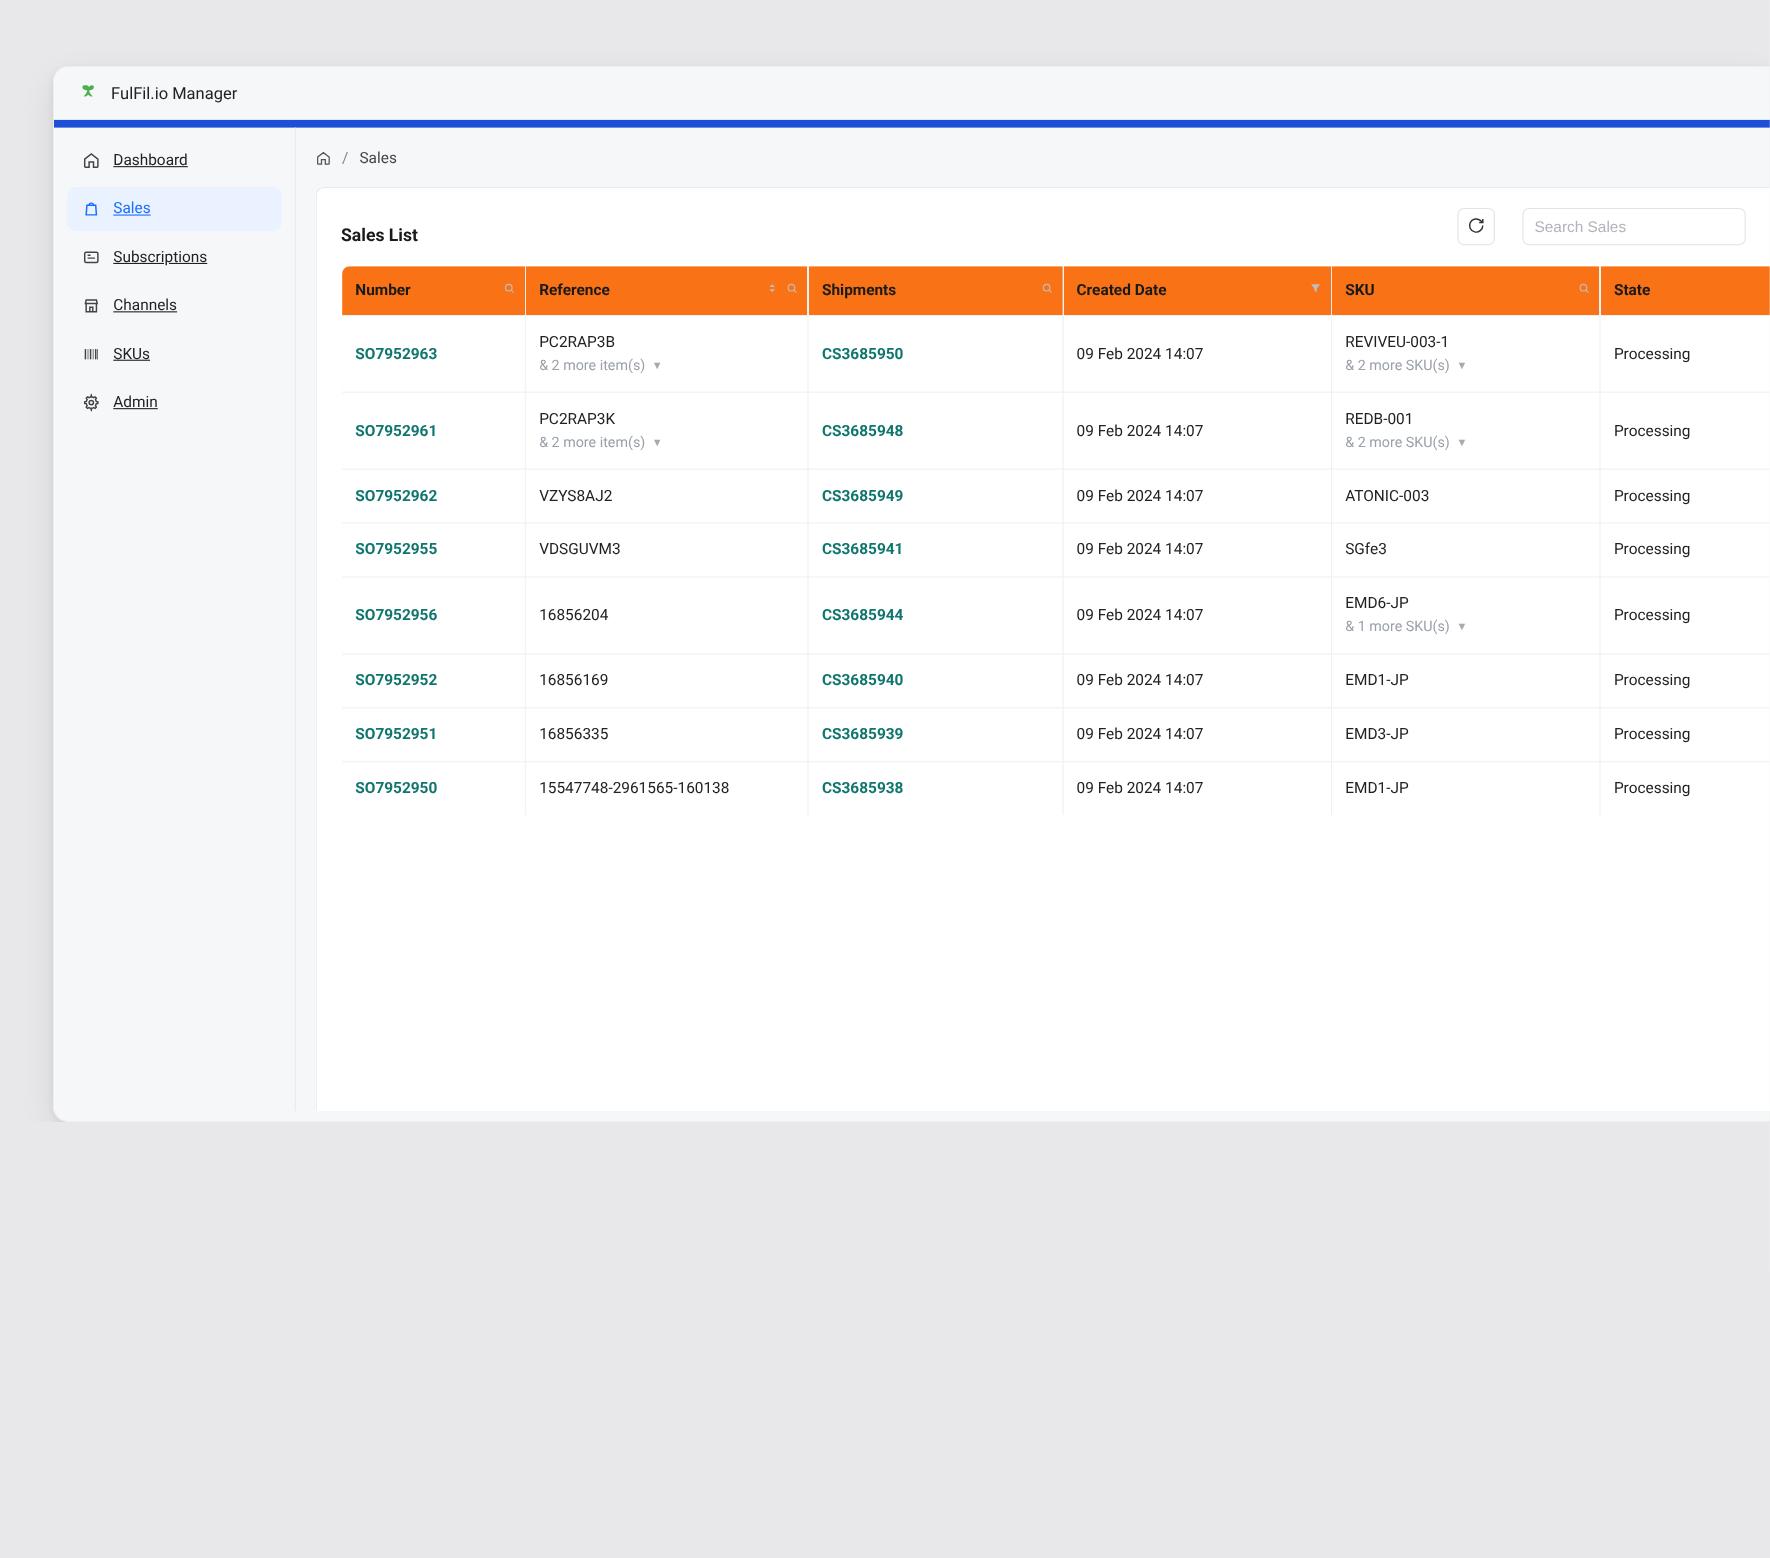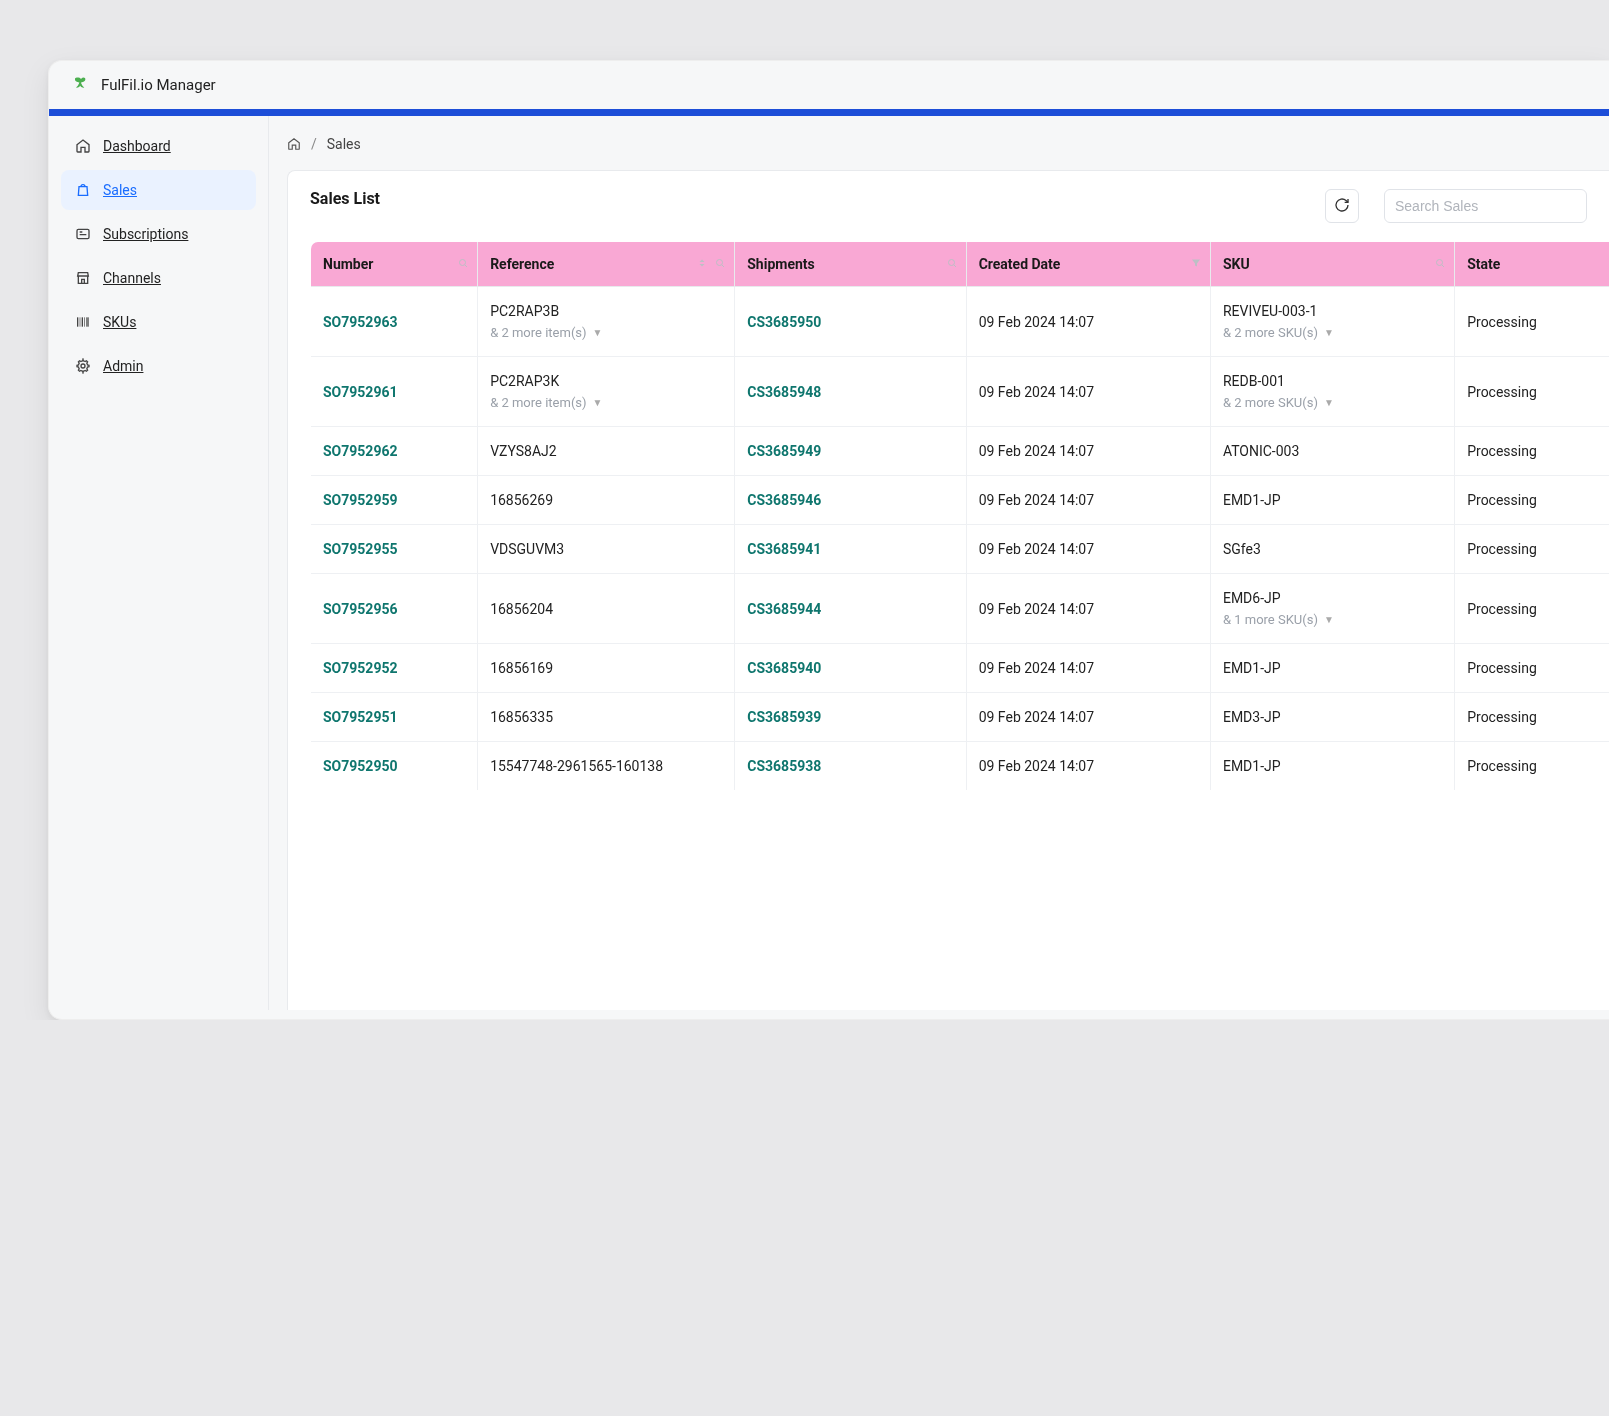--- a/index.html
+++ b/index.html
@@ -84,21 +84,21 @@
     .content-card {
       background: #fff;
       border-top-left-radius: 8px;
       border: 1px solid #e8eaed;
       border-right: none;
       border-bottom: none;
       min-height: 840px;
     }
     .card-header {
       display: flex;
-      align-items: flex-start;
+      align-items: flex-end;
       padding: 18px 22px;
       gap: 1px;
     }
     .card-title {
       font-size: 16px;
       font-weight: 700;
       color: #1a1a1a;
       flex: 1;
     }
     .refresh-btn {
@@ -128,21 +128,21 @@
     table {
       width: 100%;
       border-collapse: collapse;
       table-layout: fixed;
       border: 1px solid #e8eaed;
       border-right: none;
       border-top-left-radius: 8px;
       overflow: hidden;
     }
     thead th {
-      background: #f9a8d4;
+      background: #f97316;
       text-align: left;
       font-size: 14px;
       font-weight: 700;
       color: #1a1a1a;
       padding: 14px 12px;
       border-bottom: 1px solid #e8eaed;
       border-right: 1px solid #e8eaed;
       position: relative;
     }
     thead th:last-child { border-right: none; }
@@ -380,32 +380,20 @@
                     <div>VZYS8AJ2</div>
                   </td>
                   <td><span class="link">CS3685949</span></td>
                   <td><span>09 Feb 2024 14:07</span></td>
                   <td>
                     <div>ATONIC-003</div>
                   </td>
                   <td><span>Processing</span></td>
                 </tr>
                 <tr>
-                  <td><span class="link">SO7952959</span></td>
-                  <td>
-                    <div>16856269</div>
-                  </td>
-                  <td><span class="link">CS3685946</span></td>
-                  <td><span>09 Feb 2024 14:07</span></td>
-                  <td>
-                    <div>EMD1-JP</div>
-                  </td>
-                  <td><span>Processing</span></td>
-                </tr>
-                <tr>
                   <td><span class="link">SO7952955</span></td>
                   <td>
                     <div>VDSGUVM3</div>
                   </td>
                   <td><span class="link">CS3685941</span></td>
                   <td><span>09 Feb 2024 14:07</span></td>
                   <td>
                     <div>SGfe3</div>
                   </td>
                   <td><span>Processing</span></td>

